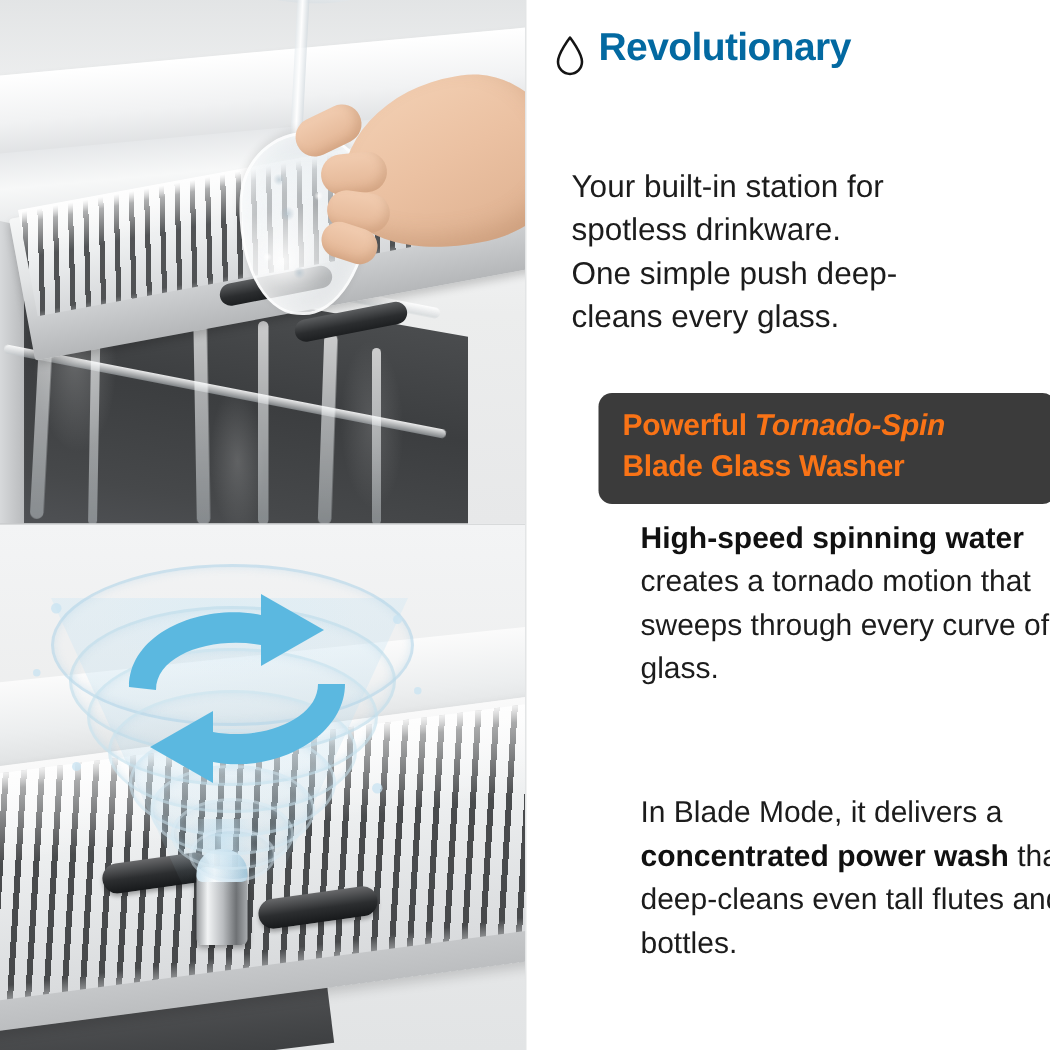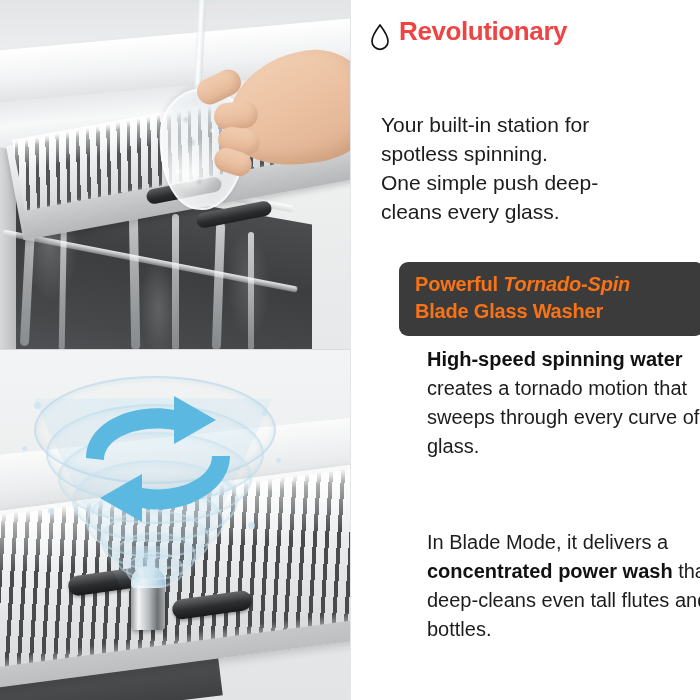--- a/index.html
+++ b/index.html
@@ -275,21 +275,21 @@
     padding:0;background:#fff;
     border-left:1px solid #e3e5e6;
     box-sizing:border-box;
   }
   .headline{
     position:absolute;left:18px;top:16px;width:320px;
     display:flex;align-items:flex-start;gap:8px;
   }
   .drop-icon{flex:0 0 auto;margin-top:7px;}
   .headline-text{
-    font-size:26px;line-height:31px;font-weight:700;color:#ef4444;
+    font-size:26px;line-height:31px;font-weight:700;color:#0369a1;
     letter-spacing:-.4px;
   }
   .headline-text .l2{display:block;white-space:nowrap;}
   .intro{
     position:absolute;left:30px;top:110px;width:310px;
     font-size:21px;line-height:29px;color:#1c1c1c;font-weight:400;
   }
   .badge{
     position:absolute;left:18px;top:262px;width:305px;
     box-sizing:border-box;
@@ -400,21 +400,21 @@
       <svg class="drop-icon" width="22" height="28" viewBox="0 0 22 28">
         <path d="M11 2 C11 2 3 12.5 3 18.2 C3 22.8 6.6 26.3 11 26.3 C15.4 26.3 19 22.8 19 18.2 C19 12.5 11 2 11 2 Z" fill="none" stroke="#141414" stroke-width="1.7" stroke-linejoin="round"></path>
       </svg>
       <div class="headline-text">
         <span>Revolutionary</span>
       </div>
     </div>
 
     <div class="intro">
       <span>Your built-in station for</span><br>
-      <span>spotless spinning.</span><br>
+      <span>spotless drinkware.</span><br>
       <span>One simple push deep-</span><br>
       <span>cleans every glass.</span>
     </div>
 
     <div class="badge">
       <span>Powerful </span><span class="it">Tornado-Spin</span><br>
       <span>Blade Glass Washer</span>
     </div>
 
     <div class="para p1">

